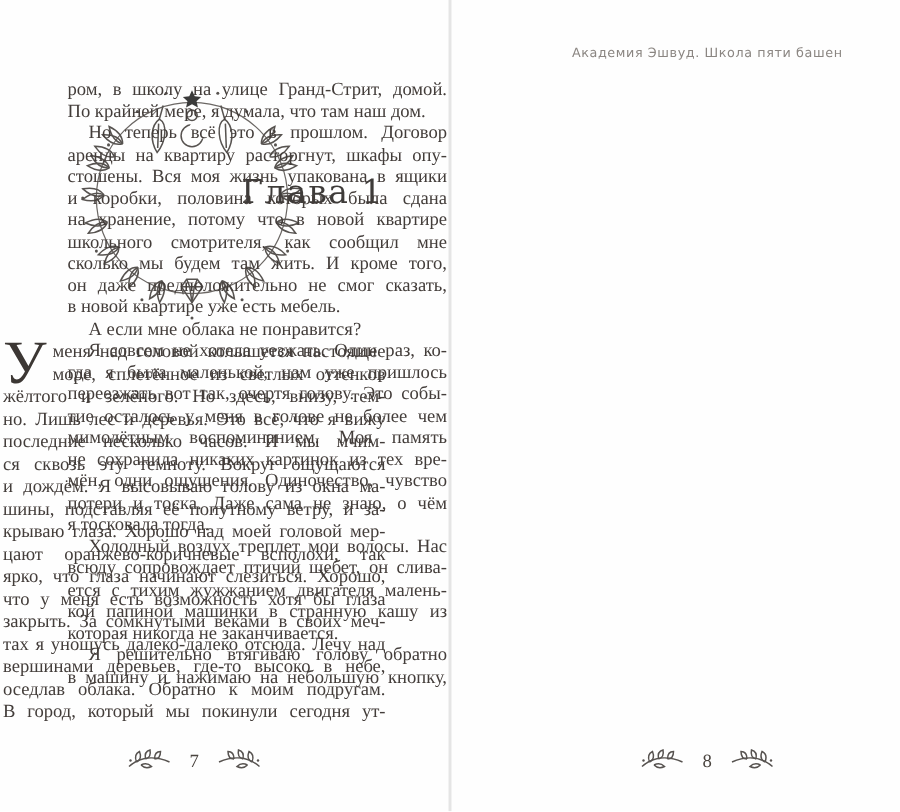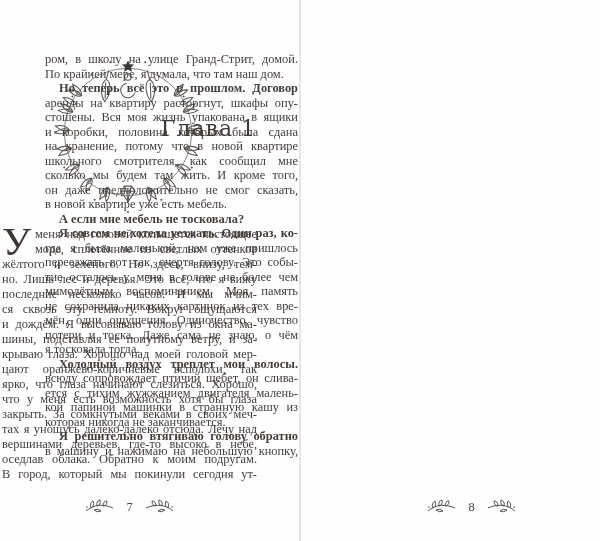--- a/index.html
+++ b/index.html
@@ -24,21 +24,21 @@
   .body-text{position:absolute;font-size:12.4px;}
   .body-left{left:2px;top:227px;width:255px;line-height:15px;}
   .body-right{left:45px;top:52px;width:253px;line-height:14.5px;}
   .tline{
     text-align:justify;text-align-last:justify;
     white-space:normal;overflow:hidden;
   }
   .body-left .tline{height:15px;}
   .body-right .tline{height:14.5px;}
   .tline.end{text-align-last:left;}
-  .tline.ind{text-indent:14px;font-weight:bold;}
+  .tline.ind{text-indent:14px;}
   .dropcap{
     float:left;font-size:41px;line-height:29px;height:29px;
     margin:0 4px 0 0;color:#3c3734;
   }
   .running-header{
     position:absolute;left:345px;top:31px;width:253px;text-align:center;
     font-family:"DejaVu Sans",sans-serif;font-size:8.5px;letter-spacing:.4px;color:#8b8682;
   }
 
   
@@ -180,34 +180,35 @@
 
   <div class="gutter"></div>
 
   <div class="page page-right">
 
     
 
     
   </div>
 
+  <div class="running-header">Академия Эшвуд. Школа пяти башен</div>
 
   <div class="body-text body-right" id="body-right">
       <div class="tline">ром, в школу на улице Гранд-Стрит, домой.</div>
       <div class="tline end">По крайней мере, я думала, что там наш дом.</div>
       <div class="tline ind">Но теперь всё это в прошлом. Договор</div>
       <div class="tline">аренды на квартиру расторгнут, шкафы опу-</div>
       <div class="tline">стошены. Вся моя жизнь упакована в ящики</div>
       <div class="tline">и коробки, половина которых была сдана</div>
       <div class="tline">на хранение, потому что в новой квартире</div>
       <div class="tline">школьного смотрителя, как сообщил мне</div>
       <div class="tline">сколько мы будем там жить. И кроме того,</div>
       <div class="tline">он даже предположительно не смог сказать,</div>
       <div class="tline end">в новой квартире уже есть мебель.</div>
-      <div class="tline ind end">А если мне мебель не тосковала?</div>
+      <div class="tline ind end">А если мне облака не понравится?</div>
       <div class="tline ind">Я совсем не хотела уезжать. Один раз, ко-</div>
       <div class="tline">гда я была маленькой, нам уже пришлось</div>
       <div class="tline">переезжать вот так, очертя голову. Это собы-</div>
       <div class="tline">тие осталось у меня в голове не более чем</div>
       <div class="tline">мимолётным воспоминанием. Моя память</div>
       <div class="tline">не сохранила никаких картинок из тех вре-</div>
       <div class="tline">мён, одни ощущения. Одиночество, чувство</div>
       <div class="tline">потери и тоска. Даже сама не знаю, о чём</div>
       <div class="tline end">я тосковала тогда.</div>
       <div class="tline ind">Холодный воздух треплет мои волосы. Нас</div>

